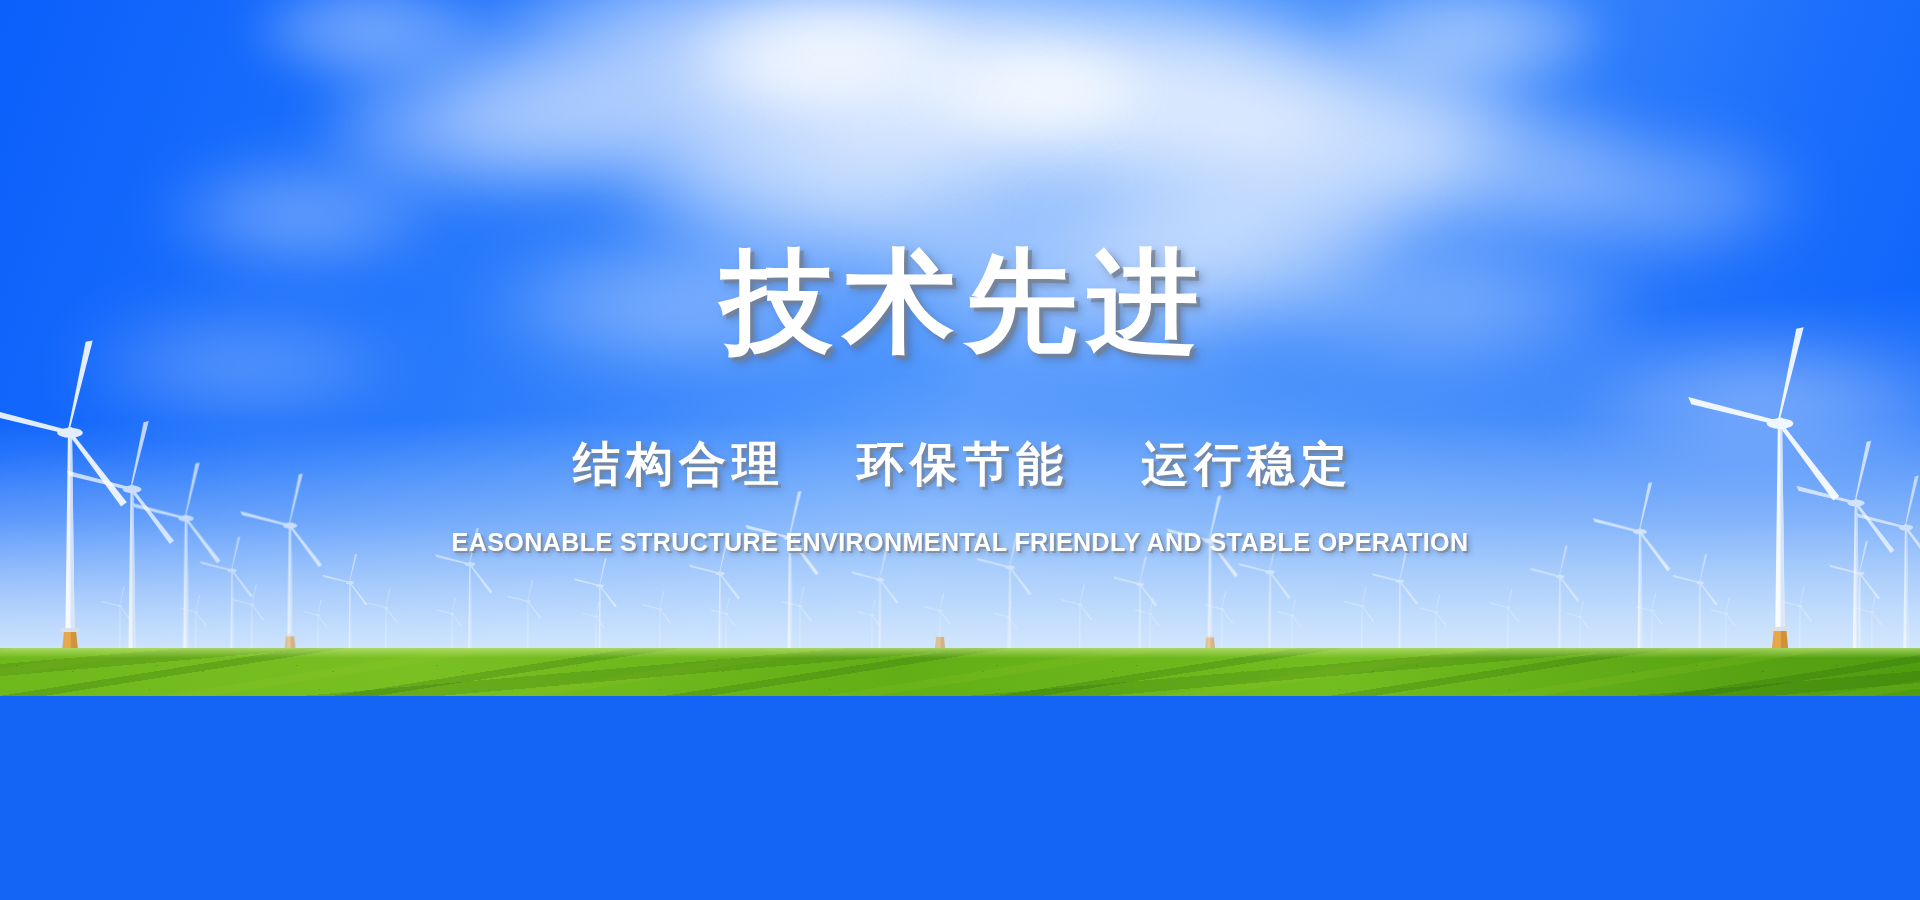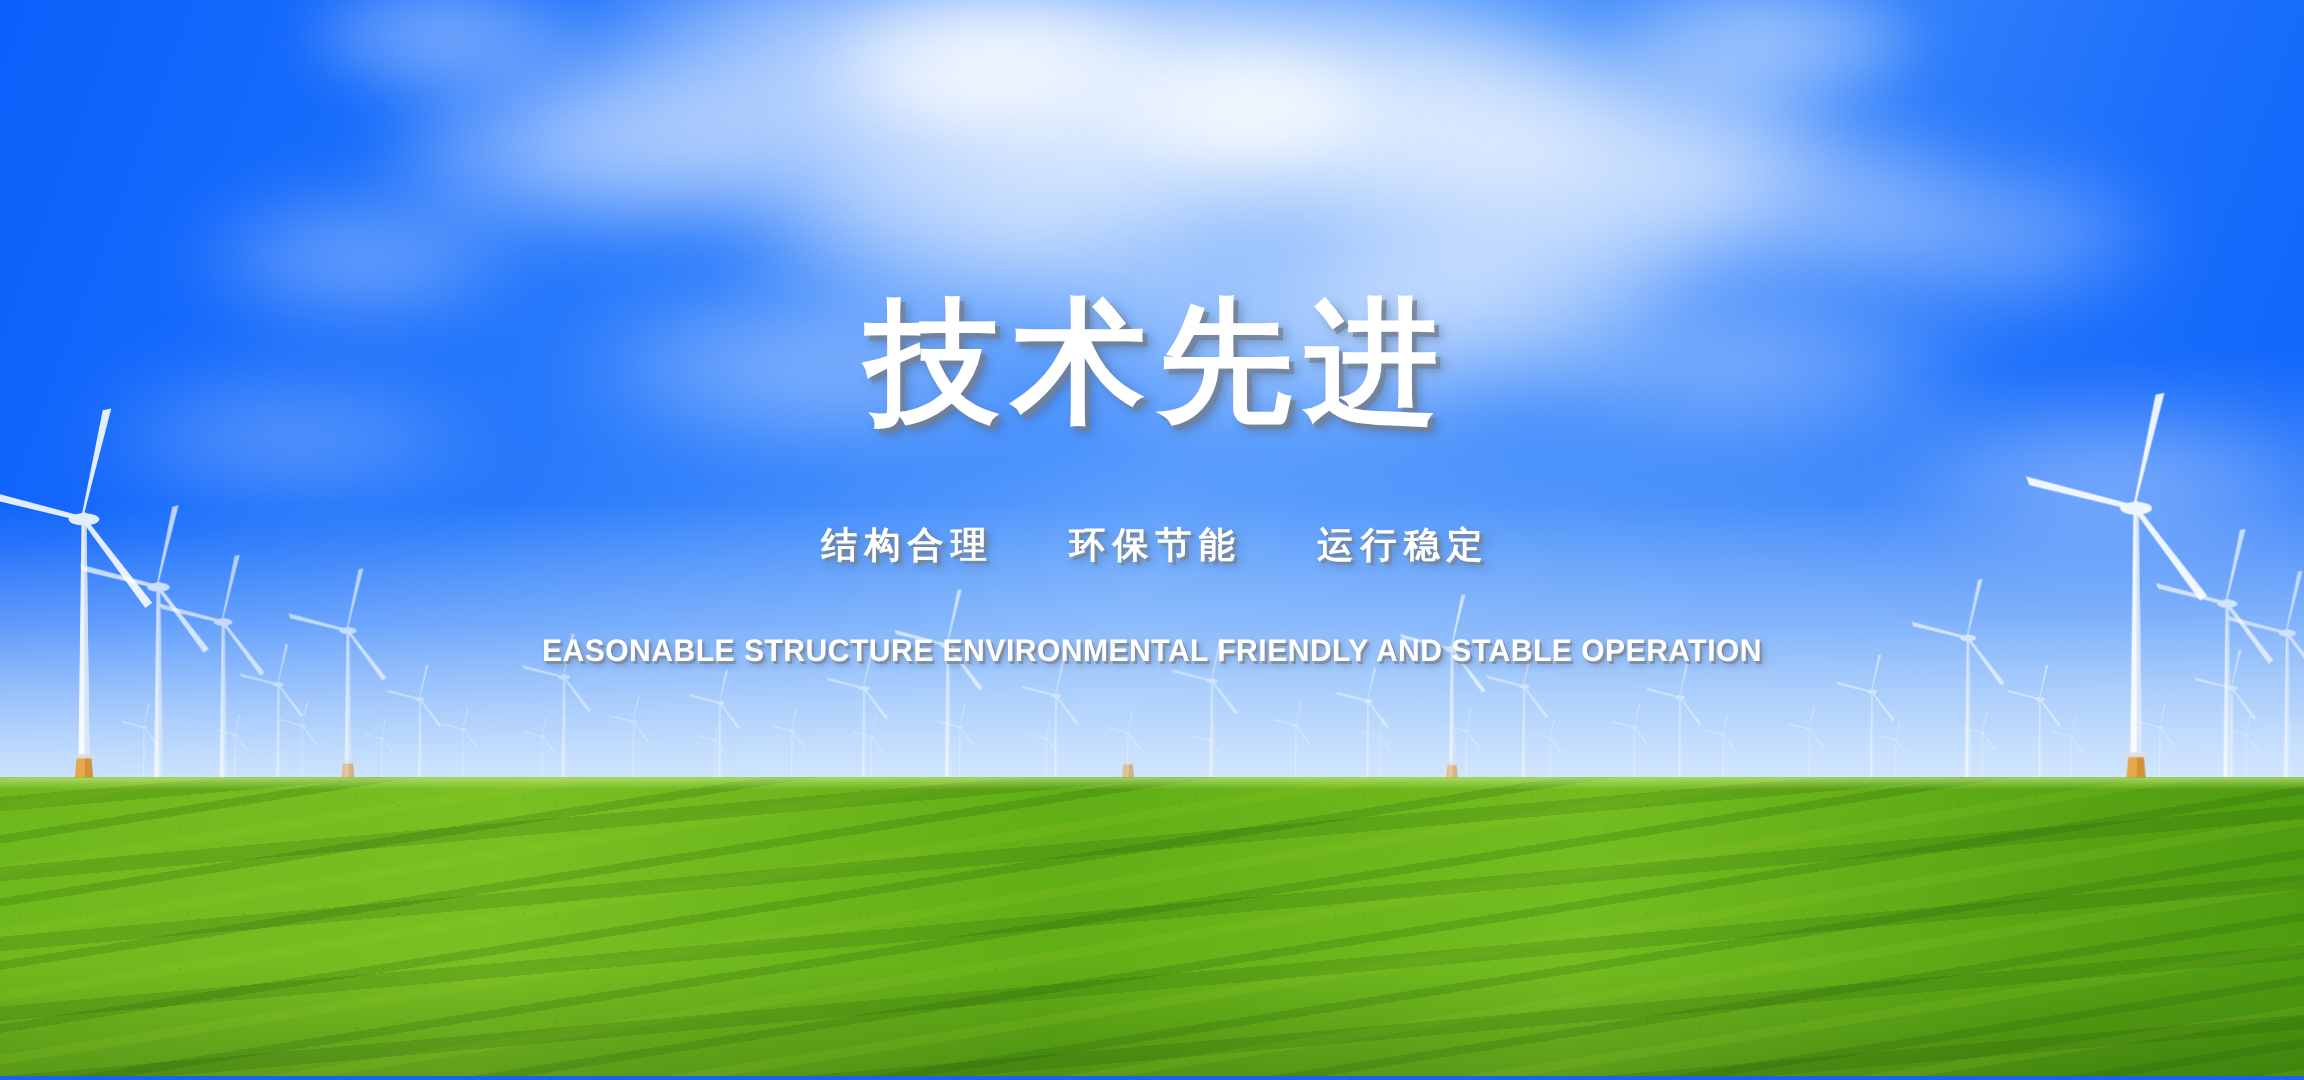--- a/index.html
+++ b/index.html
@@ -6,21 +6,21 @@
   * { margin:0; padding:0; box-sizing:border-box; }
   html, body {
     width:1920px; height:900px;
     overflow:hidden;
     background:#1464f5;
     font-family:"Liberation Sans", sans-serif;
   }
 
   #banner {
     position:relative;
-    width:1920px; height:896px;
+    width:1920px; height:696px;
     overflow:hidden;
   }
 
   
   .sky {
     position:absolute; left:0; top:0;
     width:1920px; height:660px;
     background:
       linear-gradient(175deg, rgba(5,92,252,0.00) 55%, rgba(152,196,250,0.95) 99%),
       linear-gradient(110deg, #0b5ffb 0%, #1a6ffb 18%, #3a87fc 38%, #559afd 52%, #3d89fb 68%, #1c6ffb 85%, #0a61fb 100%);
@@ -135,21 +135,21 @@
     line-height:1;
     color:#ffffff;
     letter-spacing:10px;
     text-indent:10px;
     text-shadow:
       4px 4px 0 rgba(118,128,146,0.75),
       6px 6px 9px rgba(70,86,115,0.45);
   }
   .subhead {
     position:absolute; left:0; top:440px; width:1920px;
-    font-size:30px;
+    font-size:47px;
     font-weight:700;
     line-height:1;
     color:#ffffff;
     letter-spacing:6px;
     text-indent:6px;
     text-shadow:
       3px 3px 0 rgba(120,132,150,0.75),
       4px 4px 7px rgba(70,86,115,0.42);
     text-align: center;
   }

